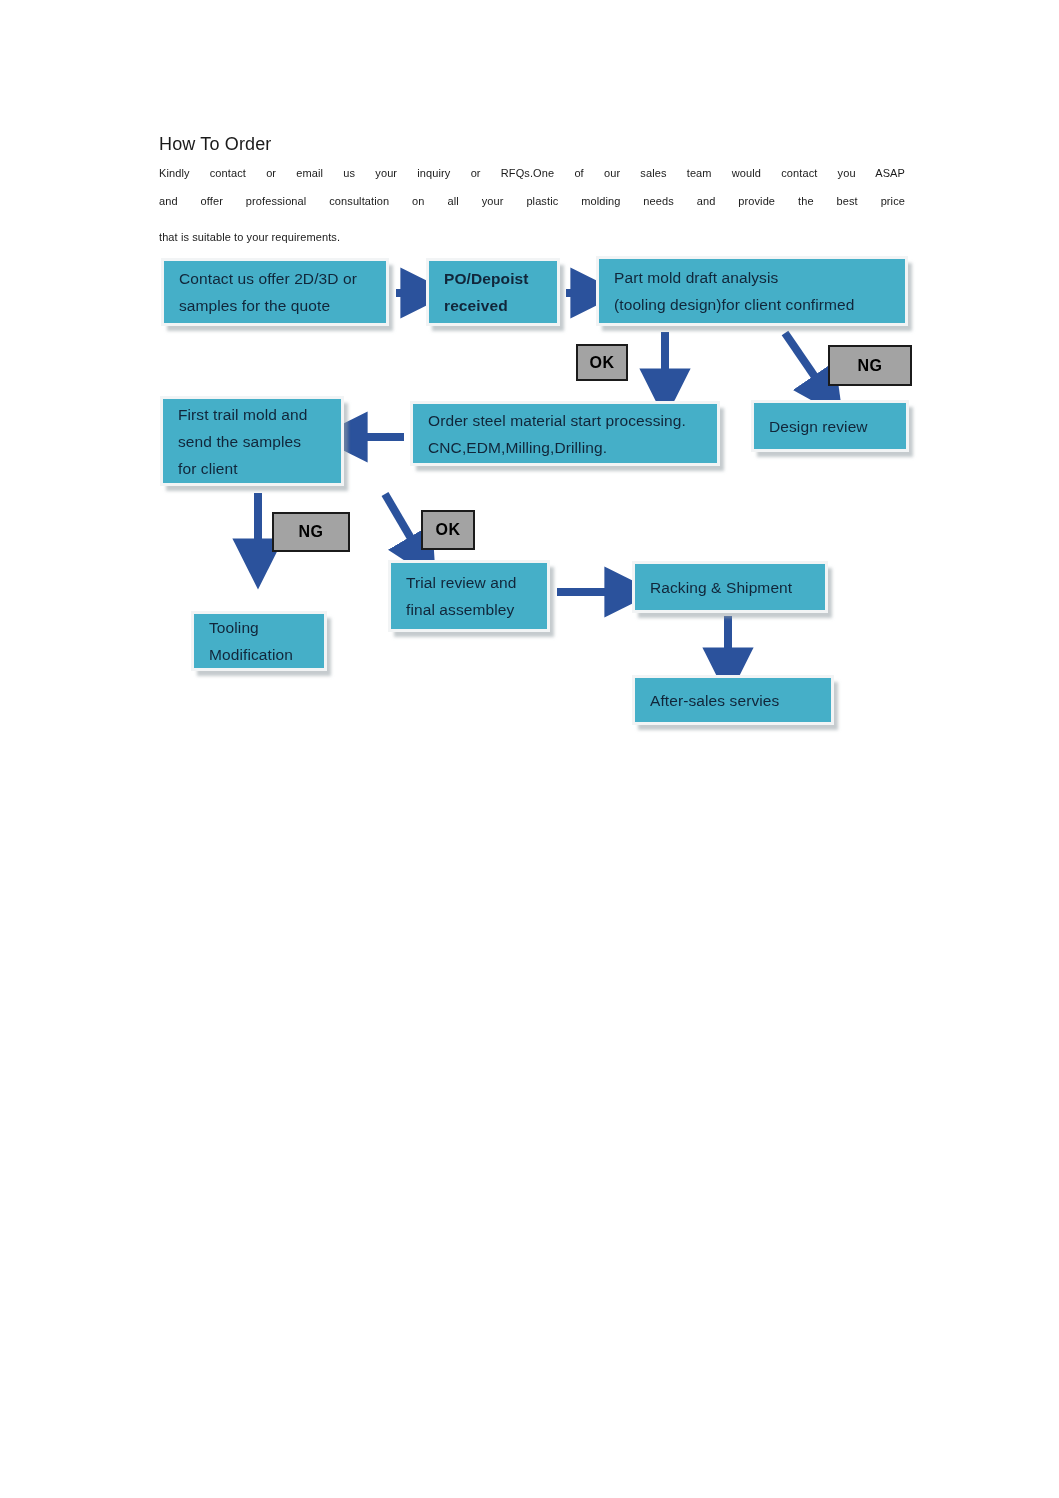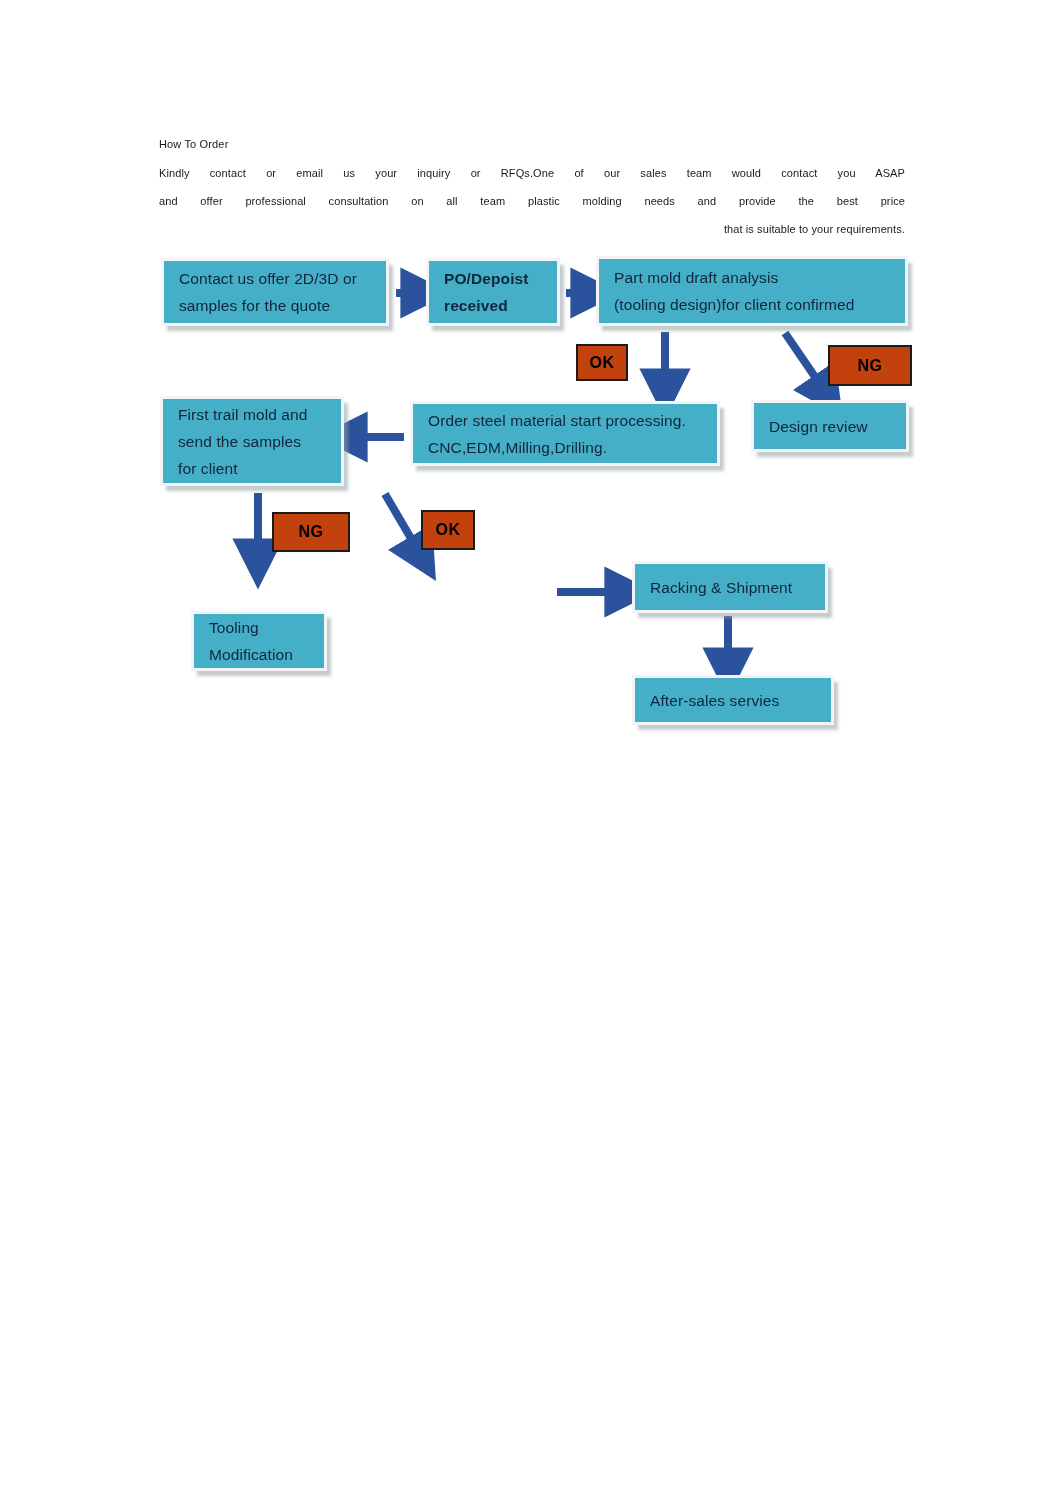--- a/index.html
+++ b/index.html
@@ -23,36 +23,37 @@
   }
 
   
   .intro {
     position: absolute;
     left: 159px;
     top: 131px;
     width: 746px;
   }
   .intro-title {
-    font-size: 11px;
+    font-size: 18px;
     color: #1a1a1a;
     line-height: 26px;
     letter-spacing: 0.15px;
   }
   .intro-body {
     font-size: 11px;
     color: #1a1a1a;
     line-height: 28px;
     text-align: justify;
     letter-spacing: 0.1px;
     margin-top: 2px;
   }
   .intro-body .lastline {
     
-    text-align: right;
+    text-align: left;
+    margin-top: 8px;
   }
 
   
   .flow {
     position: absolute;
     left: 0;
     top: 0;
     width: 1059px;
     height: 1498px;
   }
@@ -75,21 +76,21 @@
     color: #11263a;
     font-size: 15.5px;
     line-height: 27px;
     letter-spacing: 0.1px;
     white-space: nowrap;
   }
 
   .tag-box {
     position: absolute;
     box-sizing: border-box;
-    background: #c2410c;
+    background: #a3a3a3;
     border: 2px solid #1b1b1b;
     display: flex;
     align-items: center;
     justify-content: center;
   }
   .tag-box span {
     color: #000000;
     font-size: 16px;
     font-weight: bold;
     letter-spacing: 0.4px;
@@ -97,21 +98,21 @@
 </style>
 </head>
 <body>
 
 <div class="page">
 
   <div class="intro">
     <div class="intro-title">How To Order</div>
     <div class="intro-body">
       <div style="text-align:justify;text-align-last:justify;">Kindly contact or email us your inquiry or RFQs.One of our sales team would contact you ASAP</div>
-      <div style="text-align:justify;text-align-last:justify;">and offer professional consultation on all team plastic molding needs and provide the best price</div>
+      <div style="text-align:justify;text-align-last:justify;">and offer professional consultation on all your plastic molding needs and provide the best price</div>
       <div class="lastline">that is suitable to your requirements.</div>
     </div>
   </div>
 
   <div class="flow">
 
     <svg width="1059" height="1498" viewBox="0 0 1059 1498" style="position:absolute;left:0;top:0;">
       <defs>
         <marker id="ah" markerWidth="7" markerHeight="7" refX="2.2" refY="3.5" orient="auto" markerUnits="strokeWidth">
           <path d="M0,0.3 L6.4,3.5 L0,6.7 Z" fill="#2B529C"></path>
@@ -199,20 +200,24 @@
 
     <div class="tag-box" style="left:421px;top:510px;width:54px;height:40px;">
       <span>OK</span>
     </div>
 
     <div class="node-box" style="left:191px;top:567px;width:136px;height:60px;margin-top:44px;">
       <span>Tooling</span>
       <span>Modification</span>
     </div>
 
+    <div class="node-box" style="left:388px;top:560px;width:162px;height:72px;">
+      <span>Trial review and</span>
+      <span>final assembley</span>
+    </div>
 
     <div class="node-box" style="left:632px;top:675px;width:202px;height:50px;">
       <span>After-sales servies</span>
     </div>
 
     <div class="node-box" style="left:632px;top:561px;width:196px;height:52px;">
       <span>Racking &amp; Shipment</span>
     </div>
 
   </div>

